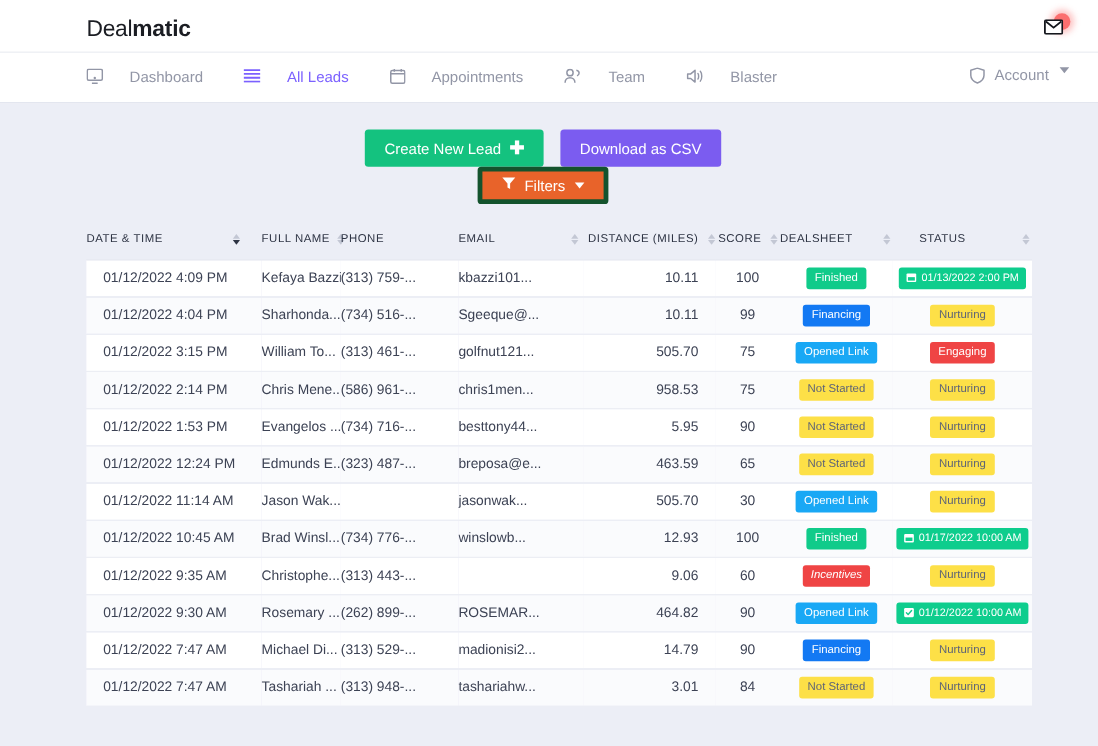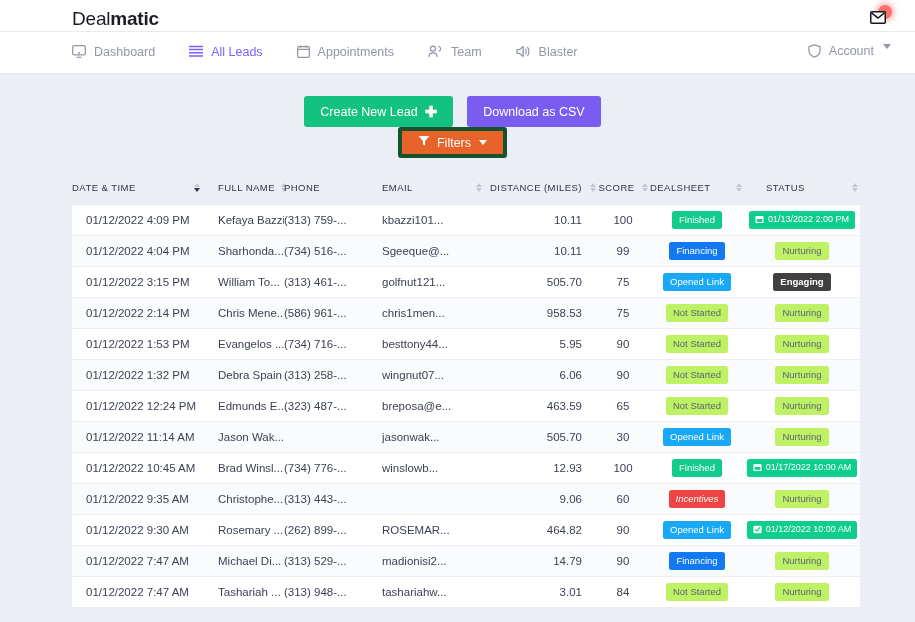--- a/index.html
+++ b/index.html
@@ -6,21 +6,21 @@
   html, body {
     width: 915px; height: 622px;
     overflow: hidden;
     background: #eceef6;
     font-family: "Liberation Sans", sans-serif;
     -webkit-font-smoothing: antialiased;
   }
 
   
   .topbar {
-    height: 32px;
+    height: 44px;
     background: #ffffff;
     display: flex;
     align-items: center;
     justify-content: space-between;
     padding: 6px 24px 0 72px;
     border-bottom: 1px solid #e8eaf0;
   }
   .brand {
     font-size: 19px;
     letter-spacing: -0.2px;
@@ -50,21 +50,21 @@
     height: 42px;
     background: #ffffff;
     display: flex;
     align-items: center;
     justify-content: space-between;
     padding: 0 24px 0 72px;
     border-bottom: 1px solid #e3e6ef;
   }
   .nav-left { display: flex; align-items: center; gap: 34px; }
   .nav-item {
-    display: flex; align-items: center; gap: 8px;
+    display: flex; align-items: center; gap: 22px;
     font-size: 12.5px;
     color: #9296a6;
     cursor: pointer;
     white-space: nowrap;
   }
   .nav-item.active { color: #7b61ff; }
   .nav-item .lbl { line-height: 1; }
 
   .acct {
     display: flex; align-items: flex-start; gap: 8px;
@@ -146,26 +146,26 @@
   td.c-badge { text-align: center; }
 
   .badge {
     display: inline-block;
     font-size: 9.5px;
     line-height: 1;
     padding: 4px 7px 5px;
     border-radius: 2.5px;
     white-space: nowrap;
   }
-  .b-gray      { background: #bef264; color: #5d6377; }
+  .b-gray      { background: #fde047; color: #5d6377; }
   .b-green     { background: #10cb8a; color: #ffffff; }
   .b-blue      { background: #1379f3; color: #ffffff; }
   .b-lightblue { background: #19a8f5; color: #ffffff; }
   .b-orange    { background: #ef4444; color: #ffffff; font-style: italic; }
-  .b-amber     { background: #404040; color: #ffffff; font-weight: bold; }
+  .b-amber     { background: #ef4444; color: #ffffff; }
   .b-appt {
     background: #0ecd8d; color: #ffffff;
     display: inline-flex; align-items: center; gap: 4px;
     font-size: 9px; padding: 4px 6px 5px;
   }
   .b-appt svg { flex: none; display: block; }
 </style>
 </head>
 <body>
 
@@ -410,30 +410,20 @@
           <td class="c-date">01/12/2022 1:53 PM</td>
           <td>Evangelos ...</td>
           <td>(734) 716-...</td>
           <td>besttony44...</td>
           <td class="c-num" style="padding-right:14px;text-align:right">5.95</td>
           <td class="c-num">90</td>
           <td class="c-badge"><span class="badge b-gray">Not Started</span></td>
           <td class="c-badge"><span class="badge b-gray">Nurturing</span></td>
         </tr>
         <tr>
-          <td class="c-date">01/12/2022 1:32 PM</td>
-          <td>Debra Spain</td>
-          <td>(313) 258-...</td>
-          <td>wingnut07...</td>
-          <td class="c-num" style="padding-right:14px;text-align:right">6.06</td>
-          <td class="c-num">90</td>
-          <td class="c-badge"><span class="badge b-gray">Not Started</span></td>
-          <td class="c-badge"><span class="badge b-gray">Nurturing</span></td>
-        </tr>
-        <tr>
           <td class="c-date">01/12/2022 12:24 PM</td>
           <td>Edmunds E...</td>
           <td>(323) 487-...</td>
           <td>breposa@e...</td>
           <td class="c-num" style="padding-right:14px;text-align:right">463.59</td>
           <td class="c-num">65</td>
           <td class="c-badge"><span class="badge b-gray">Not Started</span></td>
           <td class="c-badge"><span class="badge b-gray">Nurturing</span></td>
         </tr>
         <tr>

